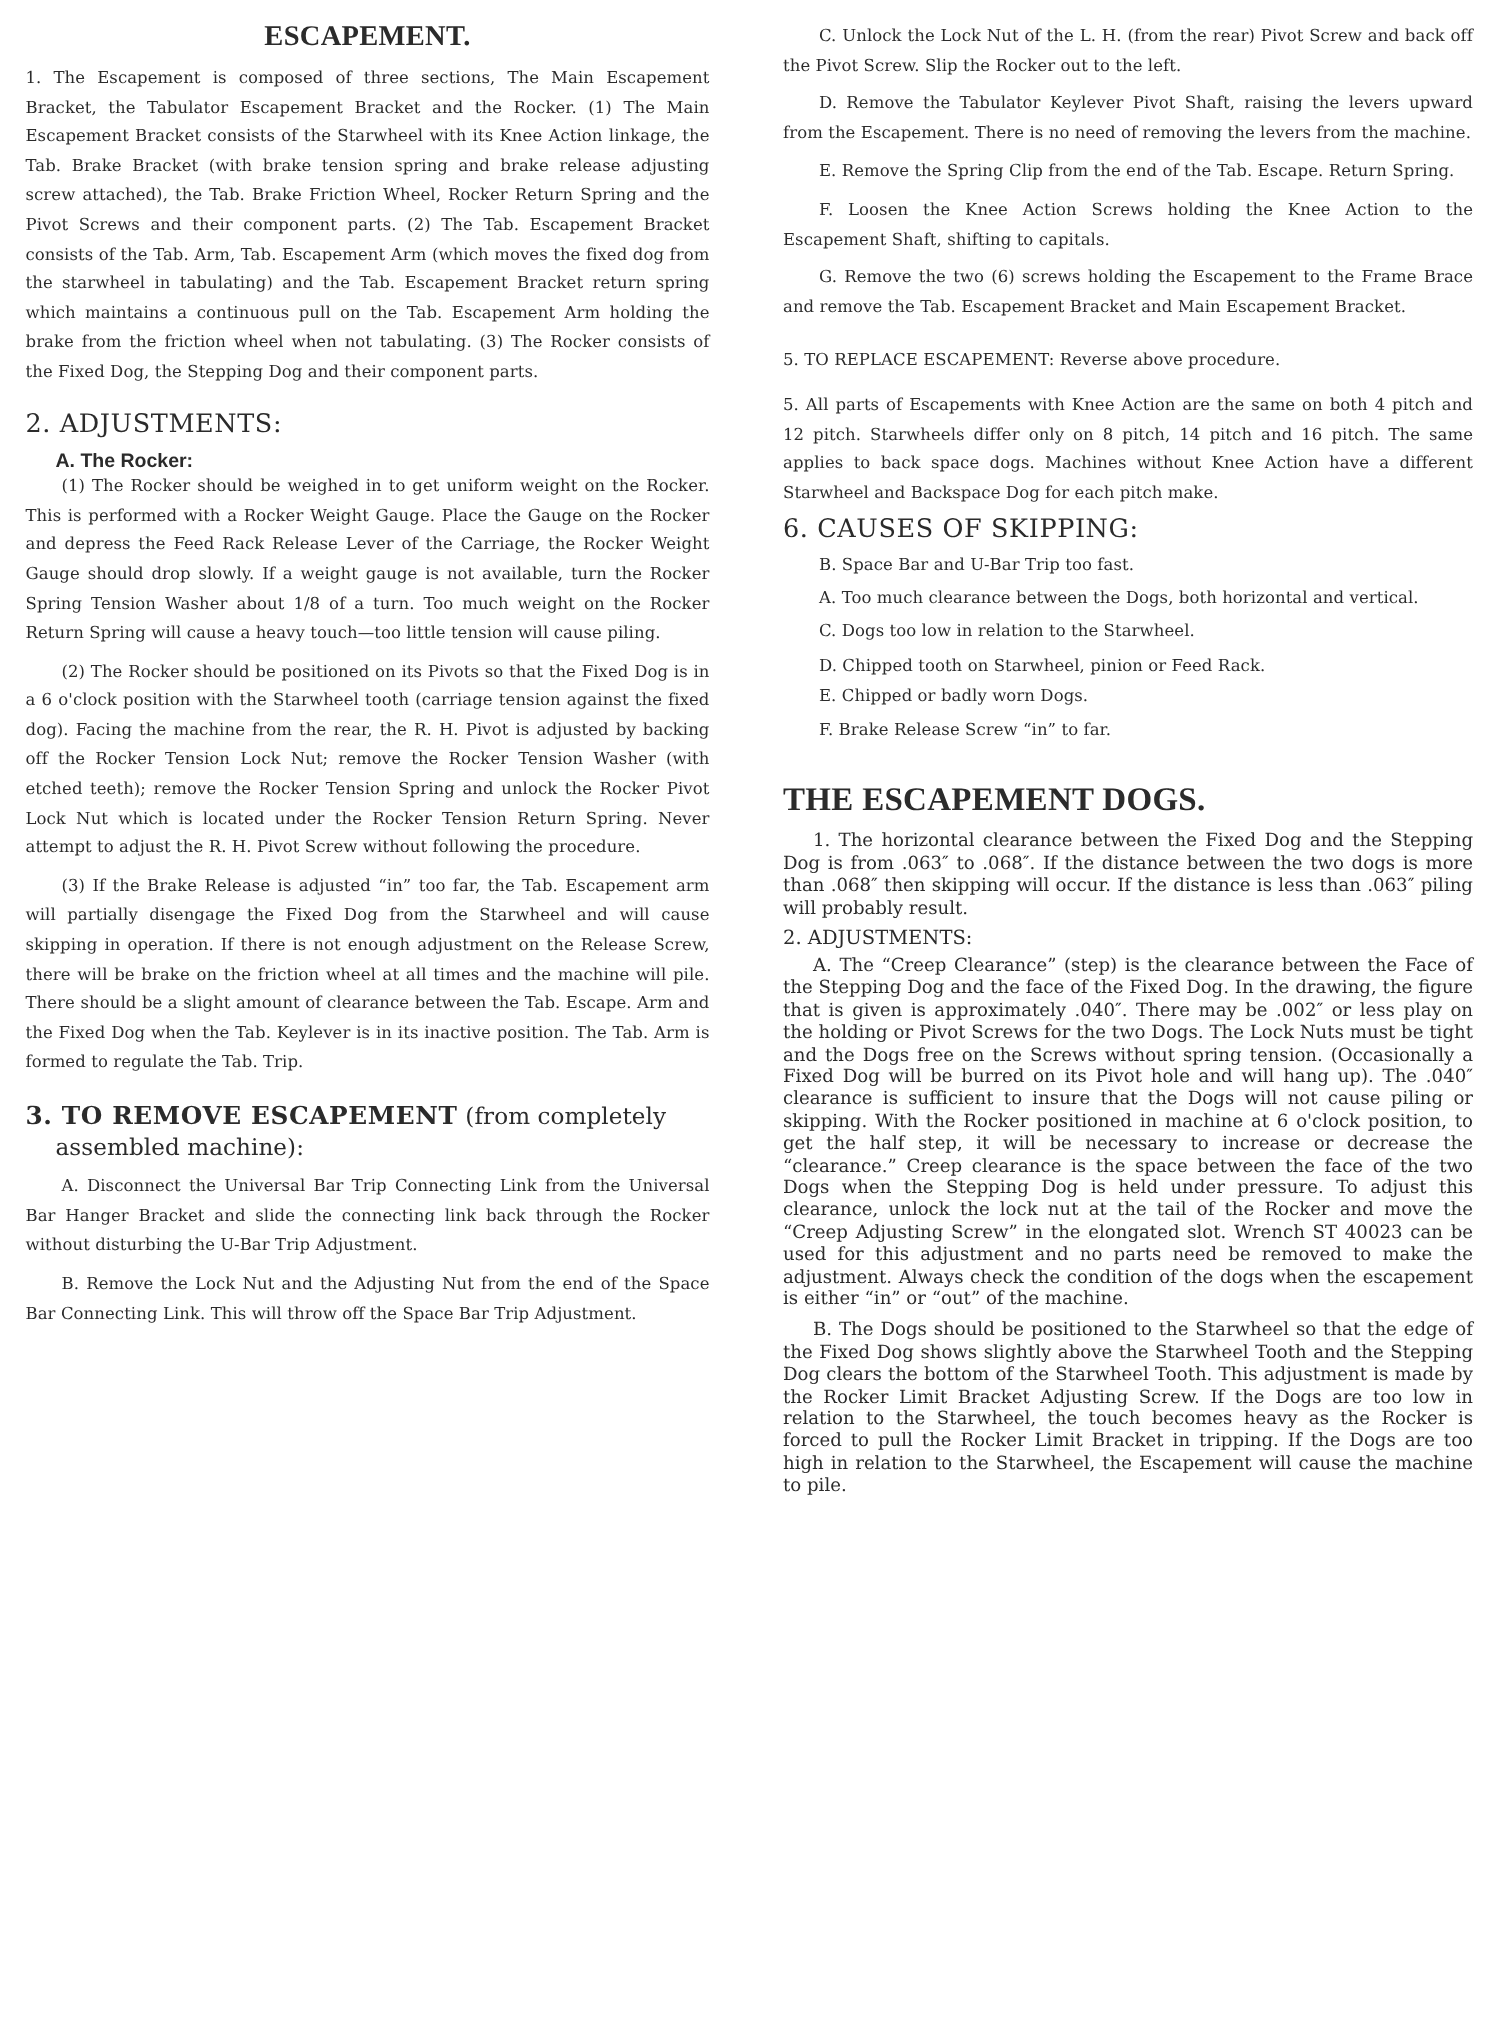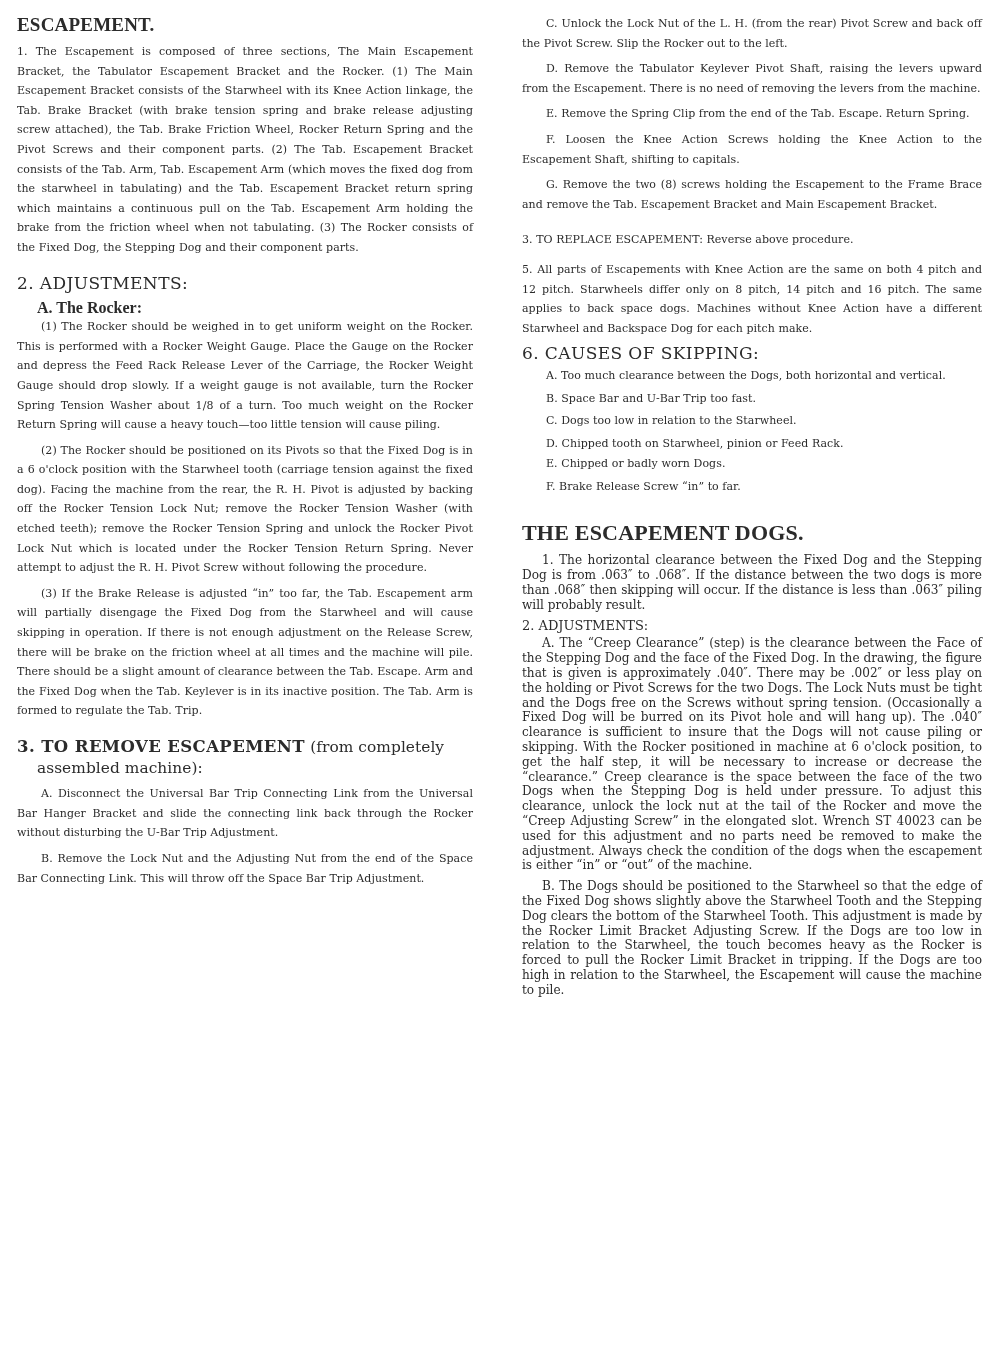--- a/index.html
+++ b/index.html
@@ -7,27 +7,27 @@
     width: 1000px; height: 1346px; overflow: hidden; position: relative;
     font-family: "DejaVu Serif", "Liberation Serif", serif;
     color: #2b2b2b;
   }
   .col { position: absolute; top: 0; }
   .col-left { left: 17px; width: 456px; }
   .col-right { left: 522px; width: 460px; }
   .just { text-align: justify; text-align-last: left; }
   .big { font-size: 11px; line-height: 19.6px; letter-spacing: 0.05px; }
   .small { font-size: 12.1px; line-height: 14.8px; }
-  .h-main { font-family: "Liberation Serif", serif; font-weight: bold; font-size: 19px; margin: 14px 0 6px 0; letter-spacing: 0.2px; }
+  .h-main { font-family: "Liberation Serif", serif; font-weight: bold; font-size: 19px; margin: 14px 0 6px 0; letter-spacing: 0.2px; text-align: center; }
   .h-sec { font-size: 17px; margin: 0 0 0 0; letter-spacing: 0.4px; }
   .h-right { font-family: "Liberation Serif", serif; font-weight: bold; font-size: 22px; margin: 0 0 7px 0; letter-spacing: 0.2px; }
   p { margin: 0; }
   .ind { text-indent: 20px; }
   .ind2 { text-indent: 24px; }
-  .sub-head { font-weight: bold; font-size: 16px; margin: 0 0 0 20px; font-family: Liberation Serif, serif; }
+  .sub-head { font-weight: bold; font-size: 13px; margin: 0 0 0 20px; font-family: Liberation Sans, sans-serif; }
   .gap-s { margin-top: 6px; }
   .gap-m { margin-top: 10px; }
   .gap-l { margin-top: 16px; }
 </style>
 </head>
 <body>
 
 <div class="col col-left">
   <div class="h-main">ESCAPEMENT.</div>
   <p class="big just">1.  The Escapement is composed of three sections, The Main Escapement Bracket, the Tabulator Escapement Bracket and the Rocker. (1) The Main Escapement Bracket consists of the Starwheel with its Knee Action linkage, the Tab. Brake Bracket (with brake tension spring and brake release adjusting screw attached), the Tab. Brake Friction Wheel, Rocker Return Spring and the Pivot Screws and their component parts. (2) The Tab. Escapement Bracket consists of the Tab. Arm, Tab. Escapement Arm (which moves the fixed dog from the starwheel in tabulating) and the Tab. Escapement Bracket return spring which maintains a continuous pull on the Tab. Escapement Arm holding the brake from the friction wheel when not tabulating.  (3) The Rocker consists of the Fixed Dog, the Stepping Dog and their component parts.</p>
@@ -44,29 +44,29 @@
   </div>
   <p class="big just ind2 gap-s">A.  Disconnect the Universal Bar Trip Connecting Link from the Universal Bar Hanger Bracket and slide the connecting link back through the Rocker without disturbing the U-Bar Trip Adjustment.</p>
   <p class="big just ind2 gap-s">B.  Remove the Lock Nut and the Adjusting Nut from the end of the Space Bar Connecting Link. This will throw off the Space Bar Trip Adjustment.</p>
 </div>
 
 <div class="col col-right" style="top:14px;">
   <p class="big just ind2">C.  Unlock the Lock Nut of the L. H. (from the rear) Pivot Screw and back off the Pivot Screw. Slip the Rocker out to the left.</p>
   <p class="big just ind2 gap-s">D.  Remove the Tabulator Keylever Pivot Shaft, raising the levers upward from the Escapement. There is no need of removing the levers from the machine.</p>
   <p class="big just ind2 gap-s">E.  Remove the Spring Clip from the end of the Tab. Escape. Return Spring.</p>
   <p class="big just ind2 gap-s">F.  Loosen the Knee Action Screws holding the Knee Action to the Escapement Shaft, shifting to capitals.</p>
-  <p class="big just ind2 gap-s">G.  Remove the two (8) screws holding the Escapement to the Frame Brace and remove the Tab. Escapement Bracket and Main Escapement Bracket.</p>
+  <p class="big just ind2 gap-s">G.  Remove the two (6) screws holding the Escapement to the Frame Brace and remove the Tab. Escapement Bracket and Main Escapement Bracket.</p>
 
-  <p class="big just gap-l">3.  TO REPLACE ESCAPEMENT: Reverse above procedure.</p>
+  <p class="big just gap-l">5.  TO REPLACE ESCAPEMENT: Reverse above procedure.</p>
   <p class="big just gap-m">5.  All parts of Escapements with Knee Action are the same on both 4 pitch and 12 pitch.  Starwheels differ only on 8 pitch, 14 pitch and 16 pitch. The same applies to back space dogs.  Machines without Knee Action have a different Starwheel and Backspace Dog for each pitch make.</p>
 
   <div class="big h-sec gap-s">6.  CAUSES OF SKIPPING:</div>
   <div>
+    <p class="big ind2" style="margin-top:3px;">B.  Space Bar and U-Bar Trip too fast.</p>
     <p class="big just ind2" style="margin-top:2px;">A.  Too much clearance between the Dogs, both horizontal and vertical.</p>
-    <p class="big ind2" style="margin-top:3px;">B.  Space Bar and U-Bar Trip too fast.</p>
     <p class="big ind2" style="margin-top:3px;">C.  Dogs too low in relation to the Starwheel.</p>
     <p class="big just ind2" style="margin-top:3px;">D.  Chipped tooth on Starwheel, pinion or Feed Rack.</p>
     <p class="big ind2" style="margin-top:1px;">E.  Chipped or badly worn Dogs.</p>
     <p class="big ind2" style="margin-top:3px;">F.  Brake Release Screw “in” to far.</p>
   </div>
 
   <div class="h-right" style="margin-top:24px;">THE ESCAPEMENT DOGS.</div>
   <p class="small just ind">1.  The horizontal clearance between the Fixed Dog and the Stepping Dog is from .063″ to .068″.  If the distance between the two dogs is more than .068″ then skipping will occur.  If the distance is less than .063″ piling will probably result.</p>
   <div class="small gap-s" style="font-size:13px;">2.  ADJUSTMENTS:</div>
   <p class="small just ind" style="margin-top:3px;">A.  The “Creep Clearance” (step) is the clearance between the Face of the Stepping Dog and the face of the Fixed Dog. In the drawing, the figure that is given is approximately .040″. There may be .002″ or less play on the holding or Pivot Screws for the two Dogs.  The Lock Nuts must be tight and the Dogs free on the Screws without spring tension.  (Occasionally a Fixed Dog will be burred on its Pivot hole and will hang up). The .040″ clearance is sufficient to insure that the Dogs will not cause piling or skipping.  With the Rocker positioned in machine at 6 o'clock position, to get the half step, it will be necessary to increase or decrease the “clearance.”  Creep clearance is the space between the face of the two Dogs when the Stepping Dog is held under pressure.  To adjust this clearance, unlock the lock nut at the tail of the Rocker and move the “Creep Adjusting Screw” in the elongated slot.  Wrench ST 40023 can be used for this adjustment and no parts need be removed to make the adjustment.  Always check the condition of the dogs when the escapement is either “in” or “out” of the machine.</p>

